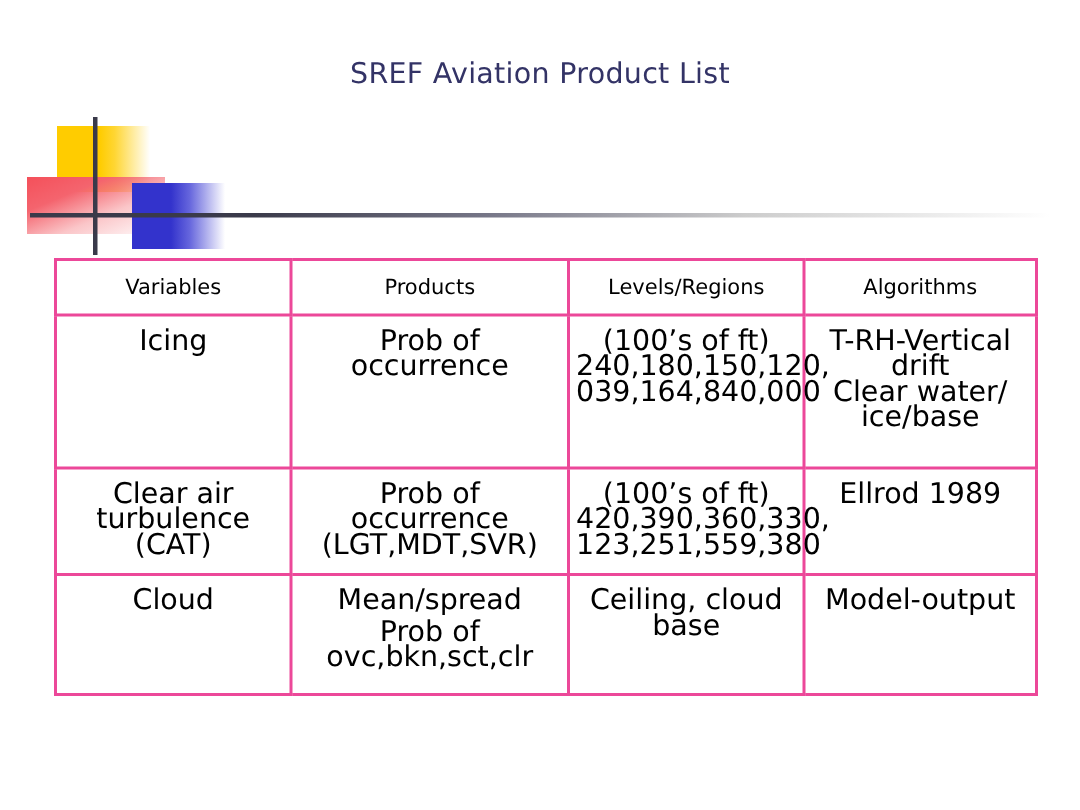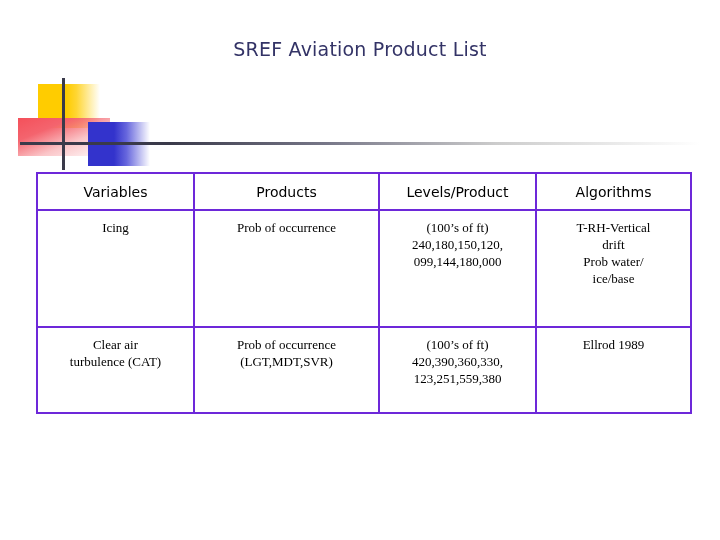--- a/index.html
+++ b/index.html
@@ -87,42 +87,41 @@
   .product-table {
     position: absolute;
     left: 36px;
     top: 172px;
     width: 654px;
     border-collapse: collapse;
     table-layout: fixed;
   }
   .product-table td,
   .product-table th {
-    border: 2px solid #6d28d9;
+    border: 2px solid #ec4899;
     padding: 0;
     vertical-align: top;
     text-align: center;
     font-weight: normal;
     color: #000000;
   }
   .col-variables   { width: 157px; }
   .col-products    { width: 185px; }
   .col-levels      { width: 157px; }
   .col-algorithms  { width: 155px; }
 
   .product-table thead td {
     height: 35px;
     vertical-align: middle;
     font-size: 14px;
   }
   .product-table tbody td {
-    font-size: 13px;
+    font-size: 19px;
     line-height: 17px;
-    padding: 8px 4px 15px 4px;
-    font-family: Liberation Serif, serif;
+    padding: 8px 4px 0 4px;
   }
   .row-1 td { height: 92px; }
   .row-2 td { height: 61px; border-radius: 16px; }
   .row-3 td { height: 70px; }
 
   .cell-line { display: block; text-align: center; }
   .cell-gap  { display: block; height: 4px; }
 </style>
 </head>
 <body>
@@ -143,38 +142,38 @@
     <colgroup>
       <col class="col-variables">
       <col class="col-products">
       <col class="col-levels">
       <col class="col-algorithms">
     </colgroup>
     <thead>
       <tr>
         <td>Variables</td>
         <td>Products</td>
-        <td>Levels/Product</td>
+        <td>Levels/Regions</td>
         <td>Algorithms</td>
       </tr>
     </thead>
     <tbody>
 
       <tr class="row-1">
         <td>Icing</td>
         <td>Prob of occurrence</td>
         <td>
           <span class="cell-line">(100’s of ft)</span>
           <span class="cell-line">240,180,150,120,</span>
-          <span class="cell-line">099,144,180,000</span>
+          <span class="cell-line">039,164,840,000</span>
         </td>
         <td>
           <span class="cell-line">T-RH-Vertical</span>
           <span class="cell-line">drift</span>
-          <span class="cell-line">Prob water/</span>
+          <span class="cell-line">Clear water/</span>
           <span class="cell-line">ice/base</span>
         </td>
       </tr>
 
       <tr class="row-2">
         <td>
           <span class="cell-line">Clear air</span>
           <span class="cell-line">turbulence (CAT)</span>
         </td>
         <td>
@@ -182,17 +181,31 @@
           <span class="cell-line">(LGT,MDT,SVR)</span>
         </td>
         <td>
           <span class="cell-line">(100’s of ft)</span>
           <span class="cell-line">420,390,360,330,</span>
           <span class="cell-line">123,251,559,380</span>
         </td>
         <td>Ellrod 1989</td>
       </tr>
 
+      <tr class="row-3">
+        <td>Cloud</td>
+        <td>
+          <span class="cell-line">Mean/spread</span>
+          <span class="cell-gap"></span>
+          <span class="cell-line">Prob of</span>
+          <span class="cell-line">ovc,bkn,sct,clr</span>
+        </td>
+        <td>
+          <span class="cell-line">Ceiling, cloud</span>
+          <span class="cell-line">base</span>
+        </td>
+        <td>Model-output</td>
+      </tr>
 
     </tbody>
   </table>
 
 </div>
 
 </body></html>

